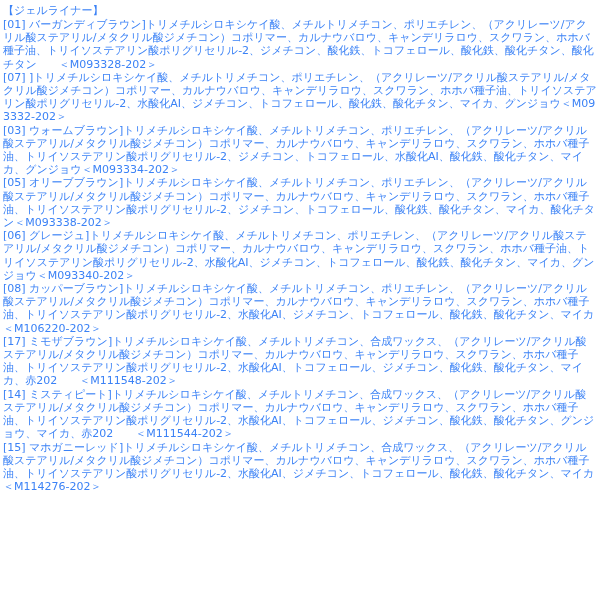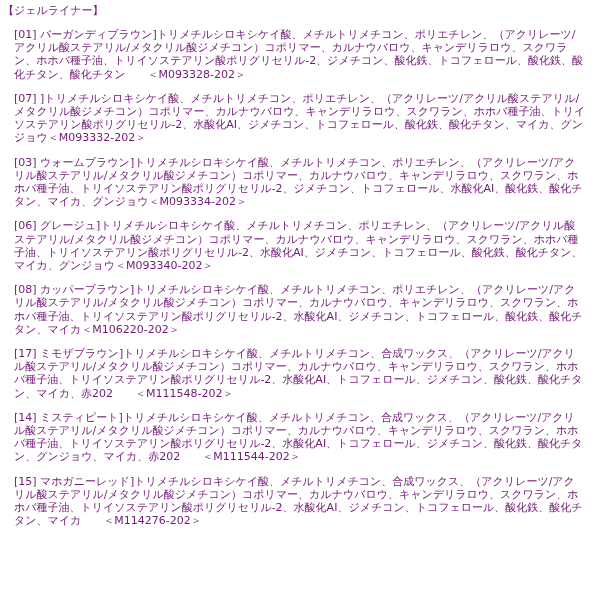--- a/index.html
+++ b/index.html
@@ -12,33 +12,33 @@
     height: 600px;
     overflow: hidden;
     font-family: "DejaVu Sans", sans-serif;
   }
   .page {
     box-sizing: border-box;
     width: 600px;
     height: 600px;
     padding: 4px 3px 0 3px;
     background: #ffffff;
-    color: #701a75;
+    color: #3b82f6;
   }
   .doc-title {
     font-size: 11px;
     line-height: 13px;
     letter-spacing: 0px;
     white-space: nowrap;
     margin-bottom: 1px;
   }
   .entry {
     font-size: 11px;
     line-height: 13.2px;
-    margin: 11px;
+    margin: 0;
     padding: 0;
     word-break: break-all;
     overflow-wrap: anywhere;
     text-align: left;
   }
   .entry-line {
     display: block;
     white-space: pre-wrap;
   }
 </style>
@@ -52,20 +52,23 @@
   <p class="entry">
       <span class="entry-line">[01] バーガンディブラウン]トリメチルシロキシケイ酸、メチルトリメチコン、ポリエチレン、（アクリレーツ/アクリル酸ステアリル/メタクリル酸ジメチコン）コポリマー、カルナウバロウ、キャンデリラロウ、スクワラン、ホホバ種子油、トリイソステアリン酸ポリグリセリル-2、ジメチコン、酸化鉄、トコフェロール、酸化鉄、酸化チタン、酸化チタン　　＜M093328-202＞</span>
     </p>
   <p class="entry">
       <span class="entry-line">[07] ]トリメチルシロキシケイ酸、メチルトリメチコン、ポリエチレン、（アクリレーツ/アクリル酸ステアリル/メタクリル酸ジメチコン）コポリマー、カルナウバロウ、キャンデリラロウ、スクワラン、ホホバ種子油、トリイソステアリン酸ポリグリセリル-2、水酸化AI、ジメチコン、トコフェロール、酸化鉄、酸化チタン、マイカ、グンジョウ＜M093332-202＞</span>
     </p>
   <p class="entry">
       <span class="entry-line">[03] ウォームブラウン]トリメチルシロキシケイ酸、メチルトリメチコン、ポリエチレン、（アクリレーツ/アクリル酸ステアリル/メタクリル酸ジメチコン）コポリマー、カルナウバロウ、キャンデリラロウ、スクワラン、ホホバ種子油、トリイソステアリン酸ポリグリセリル-2、ジメチコン、トコフェロール、水酸化AI、酸化鉄、酸化チタン、マイカ、グンジョウ＜M093334-202＞</span>
     </p>
   <p class="entry">
+      <span class="entry-line">[05] オリーブブラウン]トリメチルシロキシケイ酸、メチルトリメチコン、ポリエチレン、（アクリレーツ/アクリル酸ステアリル/メタクリル酸ジメチコン）コポリマー、カルナウバロウ、キャンデリラロウ、スクワラン、ホホバ種子油、トリイソステアリン酸ポリグリセリル-2、ジメチコン、トコフェロール、酸化鉄、酸化チタン、マイカ、酸化チタン＜M093338-202＞</span>
+    </p>
+  <p class="entry">
       <span class="entry-line">[06] グレージュ]トリメチルシロキシケイ酸、メチルトリメチコン、ポリエチレン、（アクリレーツ/アクリル酸ステアリル/メタクリル酸ジメチコン）コポリマー、カルナウバロウ、キャンデリラロウ、スクワラン、ホホバ種子油、トリイソステアリン酸ポリグリセリル-2、水酸化AI、ジメチコン、トコフェロール、酸化鉄、酸化チタン、マイカ、グンジョウ＜M093340-202＞</span>
     </p>
   <p class="entry">
       <span class="entry-line">[08] カッパーブラウン]トリメチルシロキシケイ酸、メチルトリメチコン、ポリエチレン、（アクリレーツ/アクリル酸ステアリル/メタクリル酸ジメチコン）コポリマー、カルナウバロウ、キャンデリラロウ、スクワラン、ホホバ種子油、トリイソステアリン酸ポリグリセリル-2、水酸化AI、ジメチコン、トコフェロール、酸化鉄、酸化チタン、マイカ＜M106220-202＞</span>
     </p>
   <p class="entry">
       <span class="entry-line">[17] ミモザブラウン]トリメチルシロキシケイ酸、メチルトリメチコン、合成ワックス、（アクリレーツ/アクリル酸ステアリル/メタクリル酸ジメチコン）コポリマー、カルナウバロウ、キャンデリラロウ、スクワラン、ホホバ種子油、トリイソステアリン酸ポリグリセリル-2、水酸化AI、トコフェロール、ジメチコン、酸化鉄、酸化チタン、マイカ、赤202　　＜M111548-202＞</span>
     </p>
   <p class="entry">
       <span class="entry-line">[14] ミスティピート]トリメチルシロキシケイ酸、メチルトリメチコン、合成ワックス、（アクリレーツ/アクリル酸ステアリル/メタクリル酸ジメチコン）コポリマー、カルナウバロウ、キャンデリラロウ、スクワラン、ホホバ種子油、トリイソステアリン酸ポリグリセリル-2、水酸化AI、トコフェロール、ジメチコン、酸化鉄、酸化チタン、グンジョウ、マイカ、赤202　　＜M111544-202＞</span>

